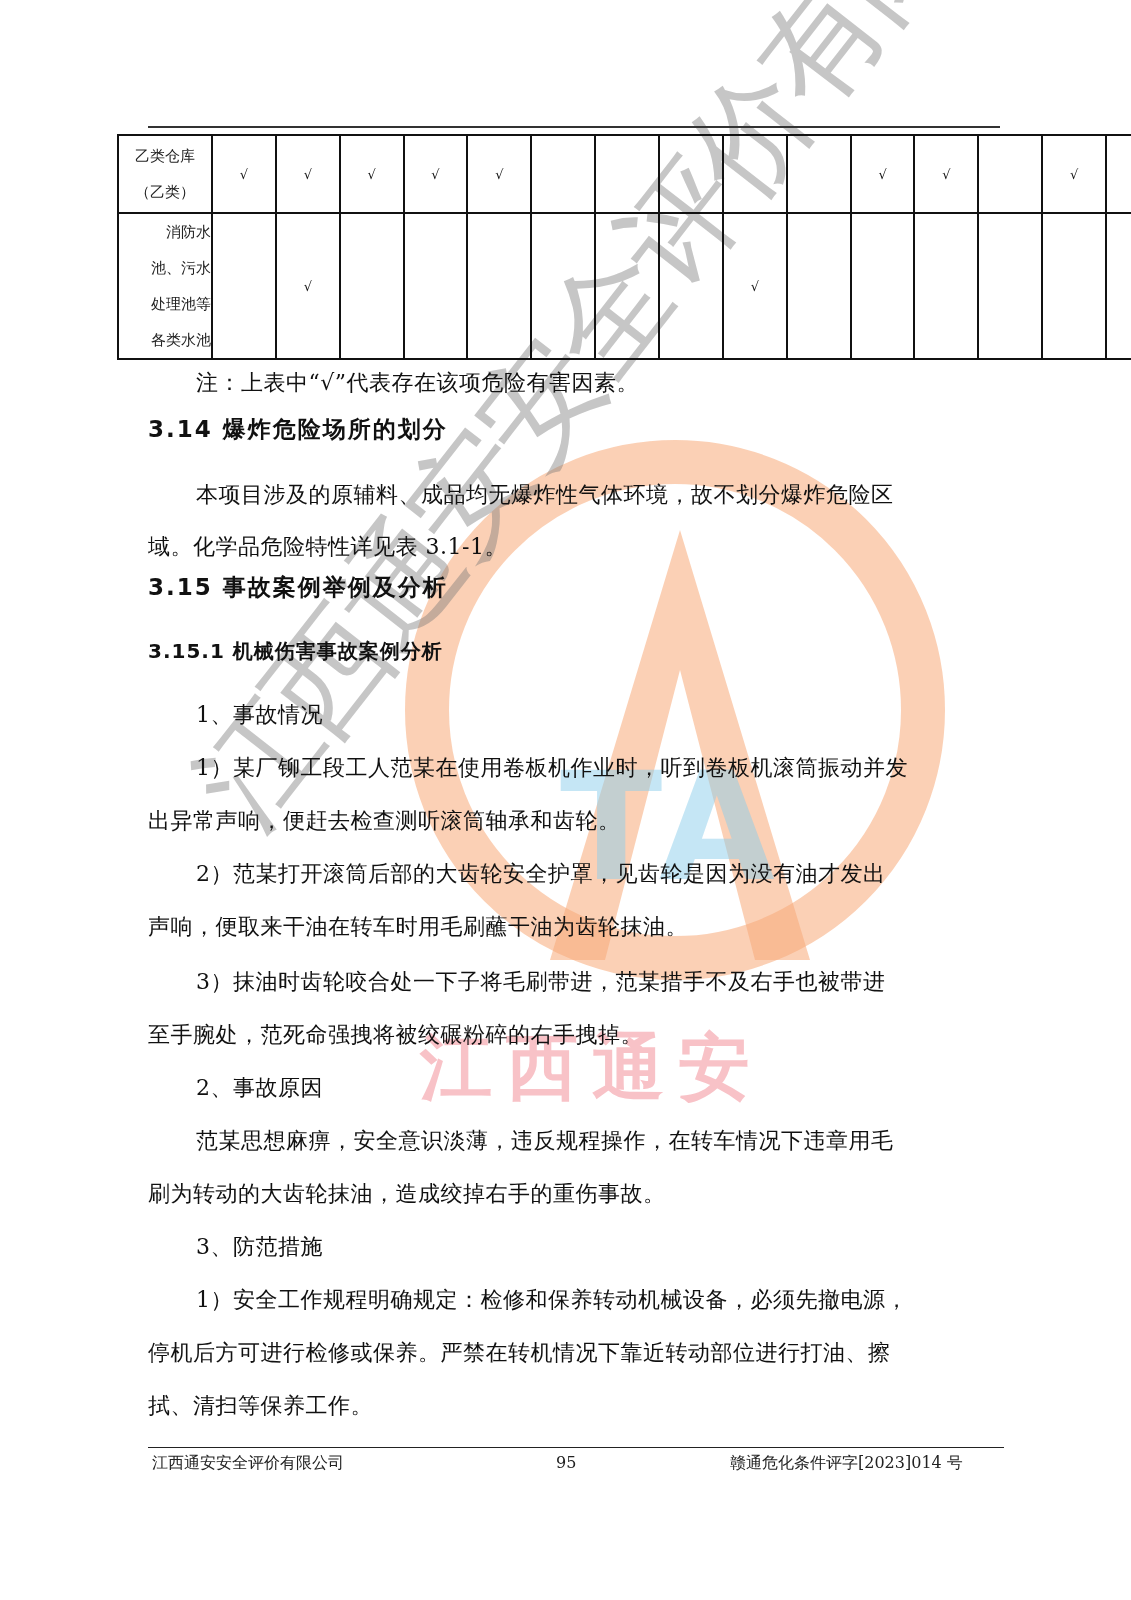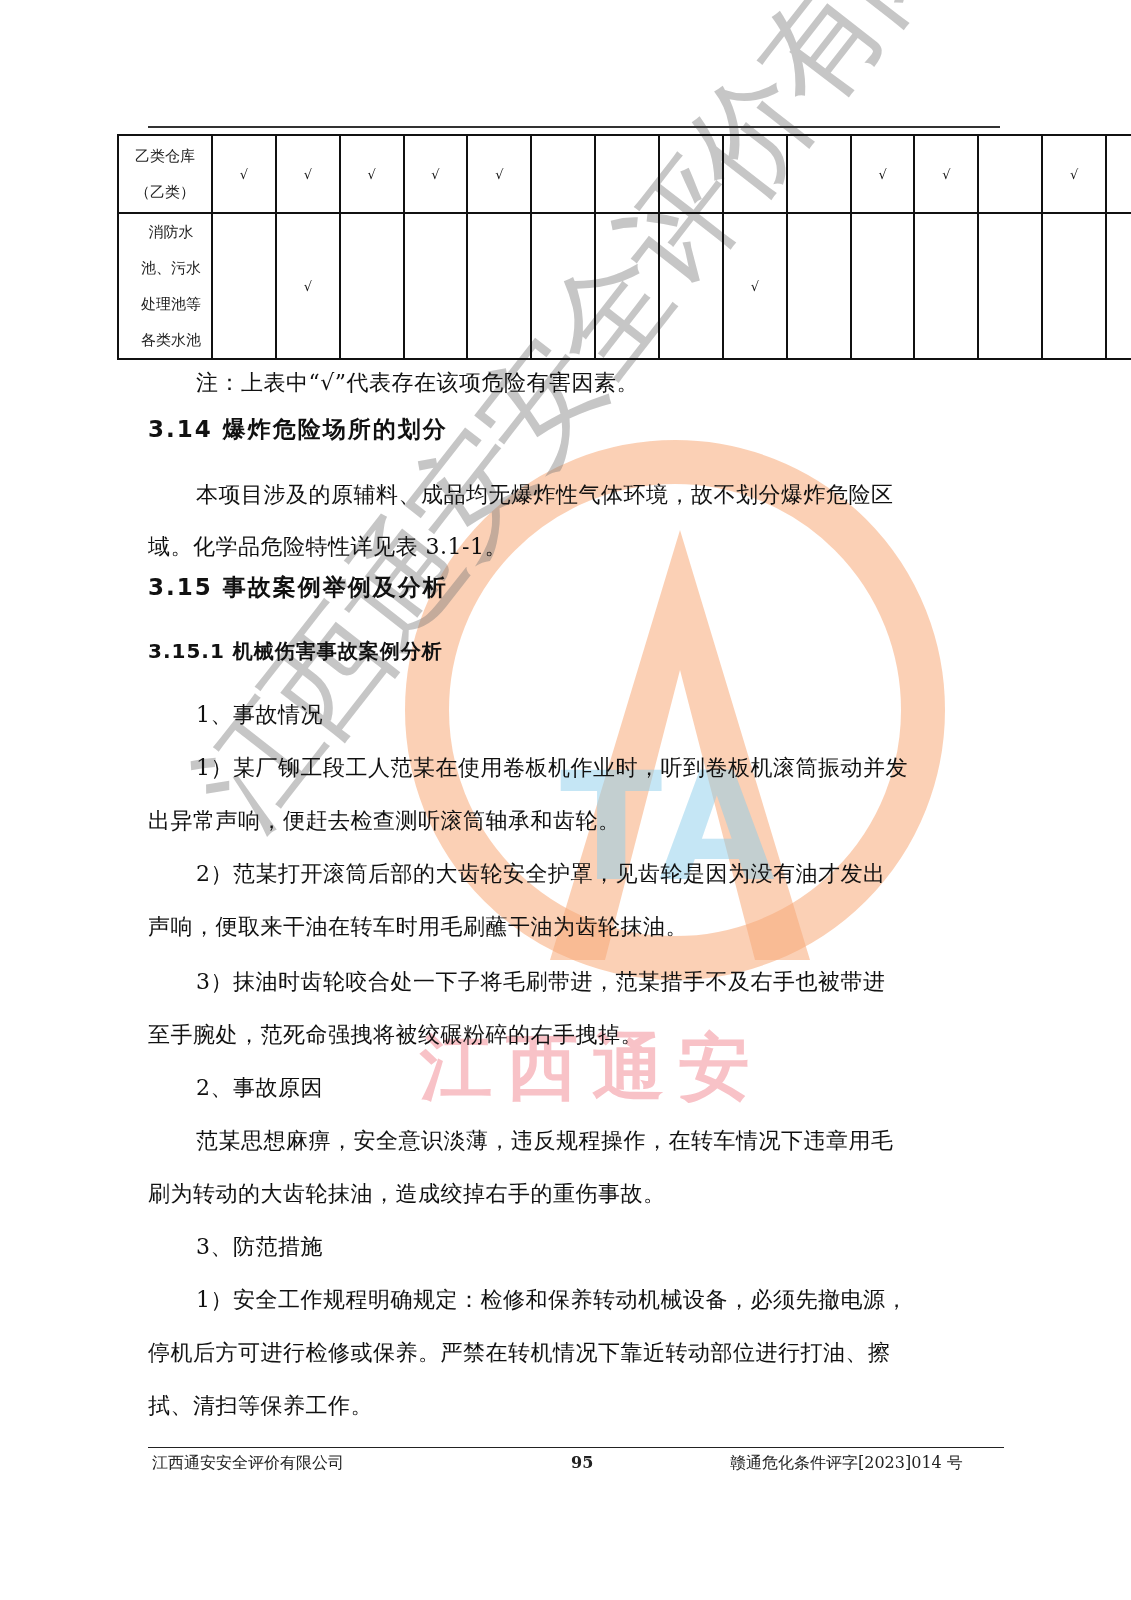--- a/index.html
+++ b/index.html
@@ -6,21 +6,21 @@
   body { width: 1131px; height: 1600px; position: relative; overflow: hidden;
          font-family: "DejaVu Serif", "Liberation Serif", serif; color: #111; }
   .page-header { position: absolute; left: 148px; top: 76px; width: 852px; text-align: center;
                  font-size: 14.5px; line-height: 22px; color: #222; }
   .header-rule { position: absolute; left: 148px; top: 126px; width: 852px; height: 0;
                  border-top: 2px solid #333; }
   table.hazard { position: absolute; left: 117px; top: 134px; border-collapse: collapse;
                  table-layout: fixed; width: 1054px; }
   table.hazard td { border: 2.5px solid #111; padding: 0; text-align: center; vertical-align: middle;
                     font-size: 14px; }
-  table.hazard td.label { width: 92px; text-align: center; padding-left: 12px; line-height: 36px;
+  table.hazard td.label { width: 92px; text-align: right; padding-left: 12px; line-height: 36px;
                           font-size: 15px; color: #222; }
   table.hazard tr.r1 td { height: 76px; }
   table.hazard tr.r2 td { height: 141px; }
   table.hazard tr.r1 td.label { padding-left: 12px; text-align:center; padding-left:0; }
   .chk { font-size: 13px; font-family: "DejaVu Sans", sans-serif; }
 
   .text { position: absolute; left: 148px; width: 856px; font-size: 22px; color: #111;
           letter-spacing: 0.5px; white-space: nowrap; }
   .indent { left: 196px; }
   .h2 { font-family: "DejaVu Sans", "Liberation Sans", sans-serif; font-weight: bold; font-size: 23px;
@@ -129,14 +129,14 @@
 <div class="text indent" style="top:1126px;">范某思想麻痹，安全意识淡薄，违反规程操作，在转车情况下违章用毛</div>
 <div class="text" style="top:1179px;">刷为转动的大齿轮抹油，造成绞掉右手的重伤事故。</div>
 
 <div class="text indent" style="top:1232px;">3、防范措施</div>
 <div class="text indent" style="top:1285px;">1）安全工作规程明确规定：检修和保养转动机械设备，必须先撤电源，</div>
 <div class="text" style="top:1338px;">停机后方可进行检修或保养。严禁在转机情况下靠近转动部位进行打油、擦</div>
 <div class="text" style="top:1391px;">拭、清扫等保养工作。</div>
 
 <div class="footer-rule"></div>
 <div class="footer" style="left:152px;">江西通安安全评价有限公司</div>
-<div class="footer" style="left:571px;font-weight:bold;">95</div>
+<div class="footer" style="left:556px;">95</div>
 <div class="footer" style="left:730px;">赣通危化条件评字[2023]014 号</div>
 
 </body></html>

